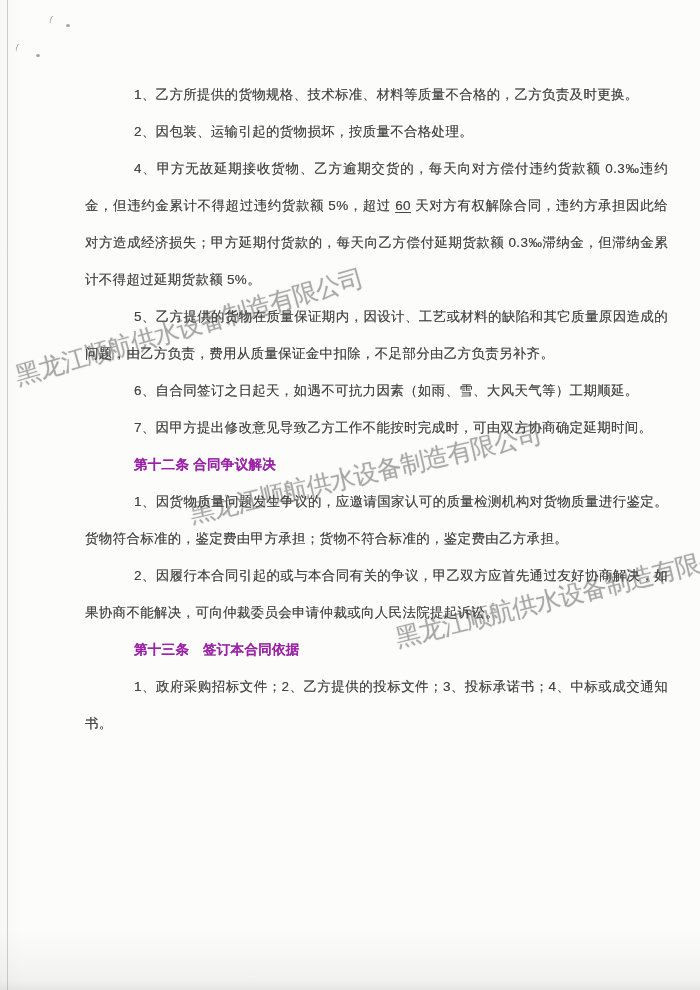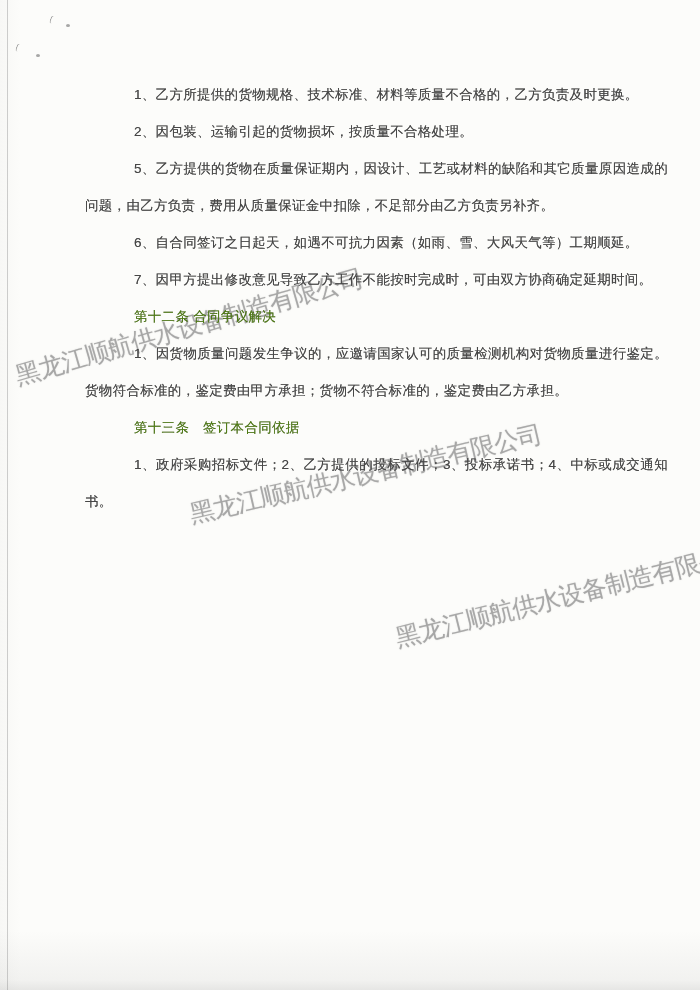--- a/index.html
+++ b/index.html
@@ -77,22 +77,22 @@
     margin: 0;
     font-size: 13.5px;
     line-height: 37px;
     color: #464646;
     letter-spacing: 0.3px;
     text-align: justify;
     text-indent: 49px;
     text-shadow: 0 0 0.6px rgba(70,70,70,0.65);
   }
   .para.heading {
-    font-weight: normal;
-    color: #4d7c0f;
+    font-weight: bold;
+    color: #a21caf;
   }
   .para .u {
     text-decoration: underline;
     text-underline-offset: 2px;
   }
 </style>
 </head>
 <body>
 
 <div class="page">
@@ -103,22 +103,24 @@
   <div class="speck speck-stroke" style="left:16px; top:44px;"></div>
   <div class="speck speck-dot" style="left:36px; top:54px;"></div>
 
   <div class="wm wm-1">黑龙江顺航供水设备制造有限公司</div>
   <div class="wm wm-2">黑龙江顺航供水设备制造有限公司</div>
   <div class="wm wm-3">黑龙江顺航供水设备制造有限公司</div>
 
   <div class="doc-body">
       <p class="para"><span>1、乙方所提供的货物规格、技术标准、材料等质量不合格的，乙方负责及时更换。</span></p>
       <p class="para"><span>2、因包装、运输引起的货物损坏，按质量不合格处理。</span></p>
+      <p class="para"><span>4、甲方无故延期接收货物、乙方逾期交货的，每天向对方偿付违约货款额 0.3‰违约金，但违约金累计不得超过违约货款额 5%，超过 </span><span class="u">60</span><span> 天对方有权解除合同，违约方承担因此给对方造成经济损失；甲方延期付货款的，每天向乙方偿付延期货款额 0.3‰滞纳金，但滞纳金累计不得超过延期货款额 5%。</span></p>
       <p class="para"><span>5、乙方提供的货物在质量保证期内，因设计、工艺或材料的缺陷和其它质量原因造成的问题，由乙方负责，费用从质量保证金中扣除，不足部分由乙方负责另补齐。</span></p>
       <p class="para"><span>6、自合同签订之日起天，如遇不可抗力因素（如雨、雪、大风天气等）工期顺延。</span></p>
       <p class="para"><span>7、因甲方提出修改意见导致乙方工作不能按时完成时，可由双方协商确定延期时间。</span></p>
       <p class="para heading"><span>第十二条 合同争议解决</span></p>
       <p class="para"><span>1、因货物质量问题发生争议的，应邀请国家认可的质量检测机构对货物质量进行鉴定。货物符合标准的，鉴定费由甲方承担；货物不符合标准的，鉴定费由乙方承担。</span></p>
+      <p class="para"><span>2、因履行本合同引起的或与本合同有关的争议，甲乙双方应首先通过友好协商解决，如果协商不能解决，可向仲裁委员会申请仲裁或向人民法院提起诉讼。</span></p>
       <p class="para heading"><span>第十三条　签订本合同依据</span></p>
       <p class="para"><span>1、政府采购招标文件；2、乙方提供的投标文件；3、投标承诺书；4、中标或成交通知书。</span></p>
     </div>
 
 </div>
 
 </body></html>

